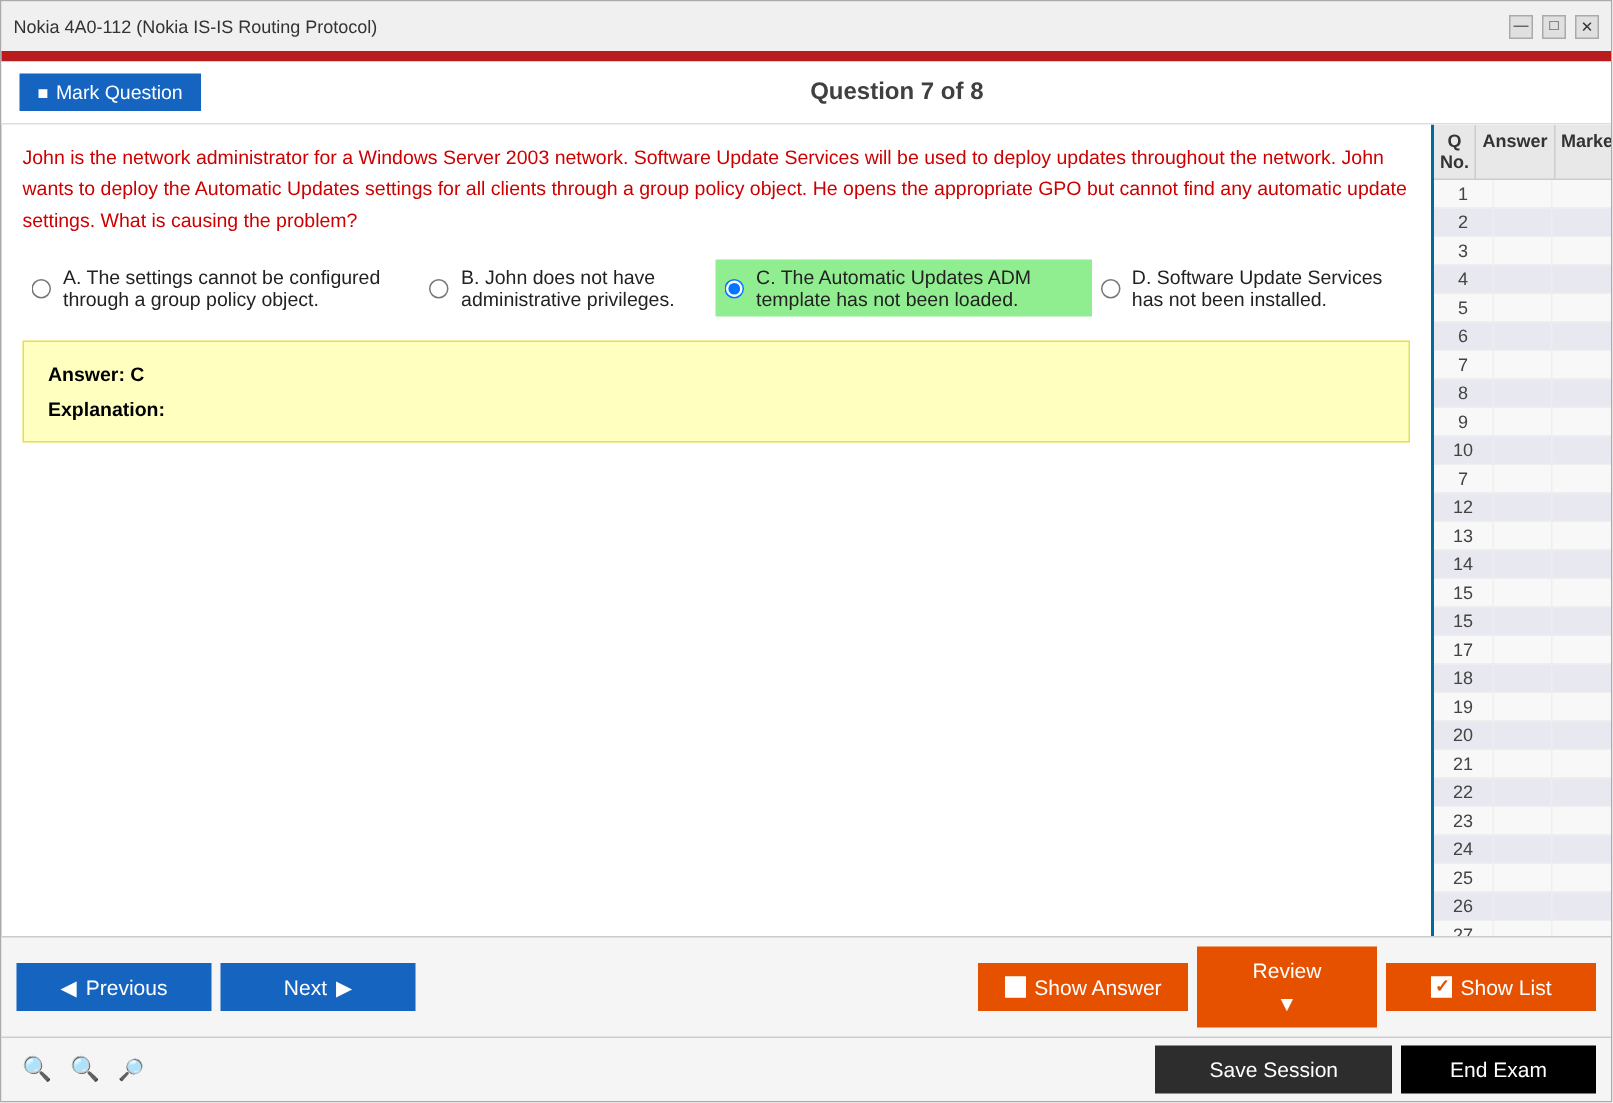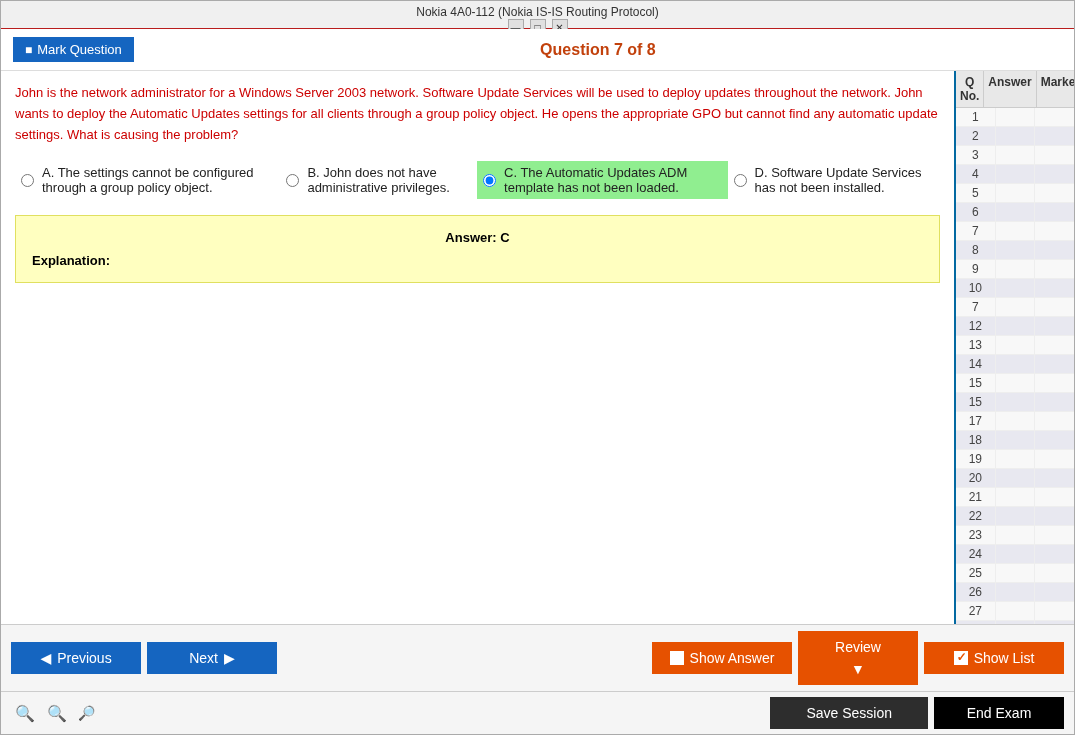--- a/index.html
+++ b/index.html
@@ -1,43 +1,43 @@
 <!DOCTYPE html>
 <html><head>
   <meta charset="utf-8">
   <style>
     * { box-sizing: border-box; margin: 0; padding: 0; }
     body { font-family: 'Segoe UI', Arial, sans-serif; font-size: 13px; background: #f0f0f0; }
 
     .window { width: 1075px; height: 735px; background: #fff; border: 1px solid #aaa; display: flex; flex-direction: column; }
 
-    .title-bar { background: #f0f0f0; border-bottom: 1px solid #b91c1c; padding: 4px 8px; display: flex; align-items: center; justify-content: space-between; height: 28px; flex-direction: column; }
+    .title-bar { background: #f0f0f0; border-bottom: 7px solid #b91c1c; padding: 4px 8px; display: flex; align-items: center; justify-content: space-between; height: 40px; }
     .title-bar-left { font-size: 12px; color: #333; }
     .title-bar-controls { display: flex; gap: 6px; }
     .title-bar-btn { width: 16px; height: 16px; background: #e0e0e0; border: 1px solid #aaa; display: flex; align-items: center; justify-content: center; font-size: 10px; cursor: pointer; color: #333; }
 
     .toolbar { padding: 8px 12px; border-bottom: 1px solid #ddd; display: flex; align-items: center; background: #fff; }
     .mark-question-btn { background: #1565c0; color: white; border: none; padding: 5px 12px; font-size: 13px; cursor: pointer; display: flex; align-items: center; gap: 5px; }
     .mark-question-btn .check-icon { color: white; font-size: 12px; }
-    .question-title { flex: 1; text-align: center; font-size: 16px; font-weight: bold; color: #c2410c; }
+    .question-title { flex: 1; text-align: center; font-size: 16px; font-weight: bold; color: #404040; }
 
     .main-area { display: flex; flex: 1; overflow: hidden; }
 
     .content-area { flex: 1; display: flex; flex-direction: column; padding: 12px 14px; overflow-y: auto; }
 
     .question-text { color: #cc0000; font-size: 13px; line-height: 1.6; margin-bottom: 16px; }
 
     .options { display: flex; gap: 0; margin-bottom: 16px; }
     .option { display: flex; align-items: center; gap: 8px; padding: 4px 6px; cursor: pointer; }
     .option.selected-green { background: #90ee90; }
     .option input[type="radio"] { margin: 0; cursor: pointer; }
     .option-text { font-size: 13px; color: #222; }
 
     .answer-box { background: #ffffc0; border: 1px solid #e0e060; padding: 14px 16px; margin-bottom: 8px; }
-    .answer-label { font-weight: bold; font-size: 13px; margin-bottom: 8px; text-align: center; }
+    .answer-label { font-weight: bold; font-size: 13px; margin-bottom: 8px; }
     .explanation-label { font-weight: bold; font-size: 13px; }
 
     .sidebar { width: 120px; border-left: 2px solid #0369a1; background: #f8f8f8; display: flex; flex-direction: column; overflow: hidden; }
     .sidebar-header { display: flex; background: #e8e8e8; border-bottom: 1px solid #ccc; font-size: 12px; font-weight: bold; }
     .sidebar-header-cell { flex: 1; padding: 4px 4px; text-align: center; color: #333; border-right: 1px solid #ccc; }
     .sidebar-header-cell:last-child { border-right: none; }
     .sidebar-body { flex: 1; overflow-y: auto; }
     .sidebar-row { display: flex; font-size: 12px; border-bottom: 1px solid #eee; }
     .sidebar-row.alt { background: #e8e8f0; }
     .sidebar-cell { flex: 1; padding: 2px 4px; text-align: center; color: #444; border-right: 1px solid #eee; min-height: 18px; }

